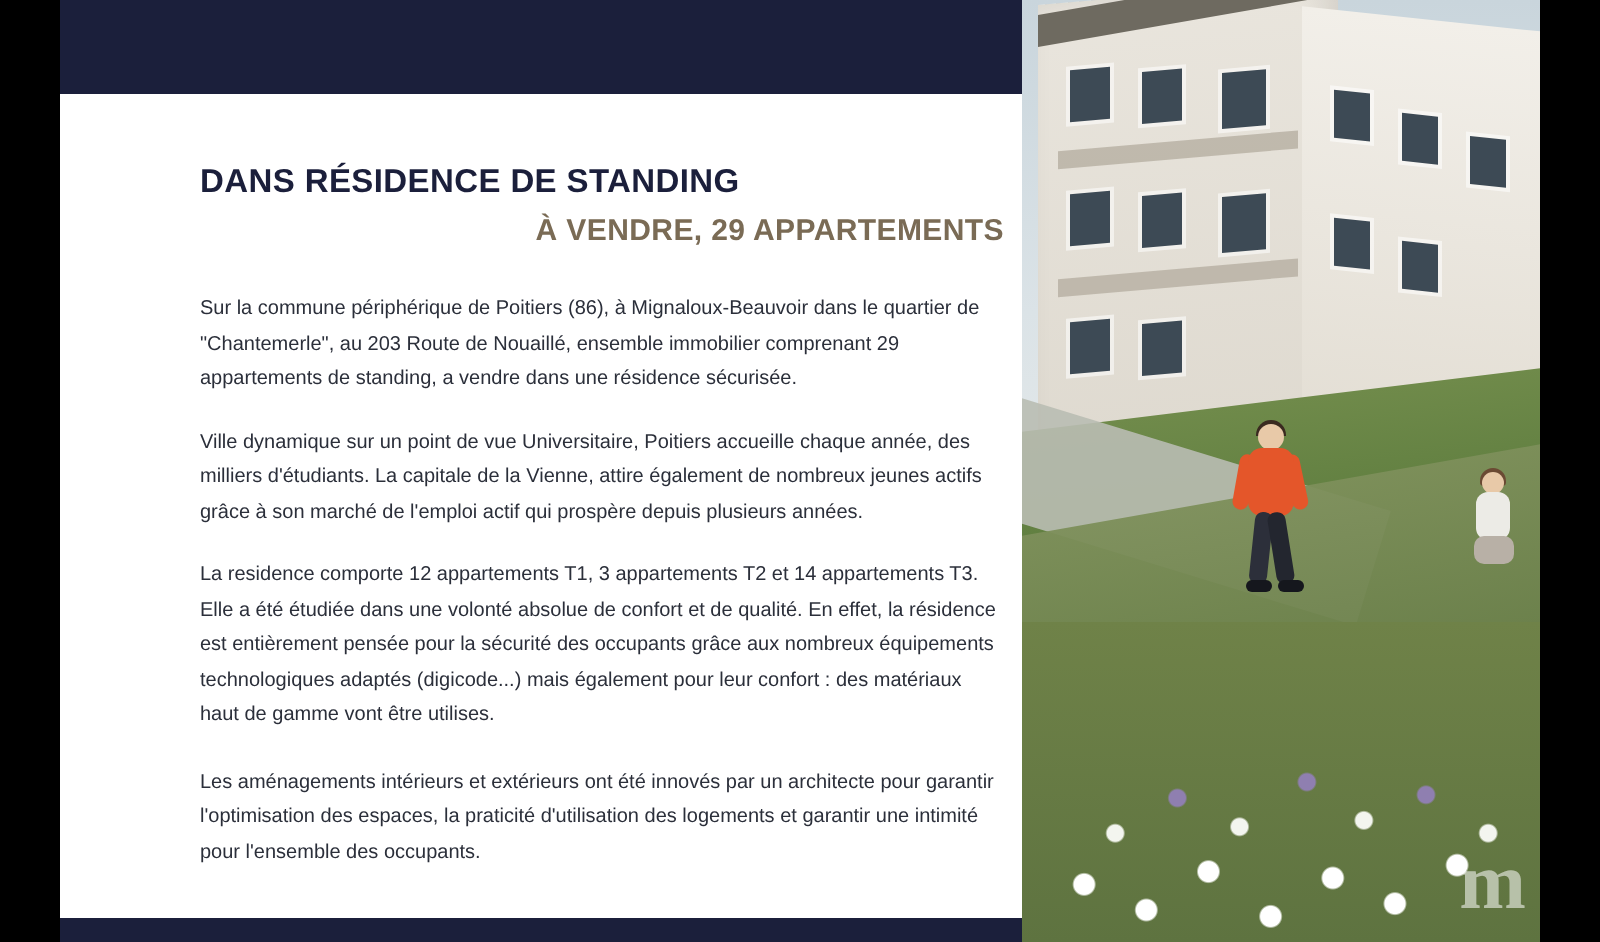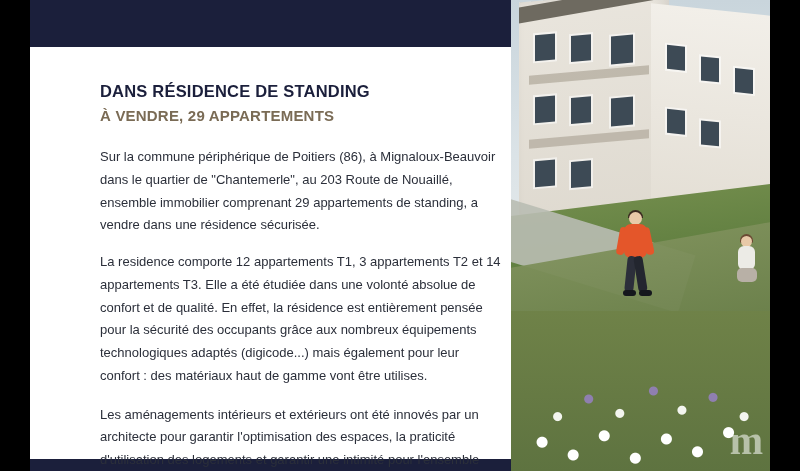--- a/index.html
+++ b/index.html
@@ -200,23 +200,24 @@
     margin: 0 0 6px 0;
     text-transform: uppercase;
   }
   .subtitle {
     font-size: 15px;
     font-weight: bold;
     color: #7a6b55;
     letter-spacing: 0.2px;
     margin: 0 0 22px 0;
     text-transform: uppercase;
+    text-align: right;
   }
   .para {
-    font-size: 13px;
+    font-size: 10px;
     line-height: 1.75;
     color: #2b2f3a;
     margin: 0 0 14px 0;
     text-align: left;
   }
   .para:last-child { margin-bottom: 0; margin-top: 16px; }
 </style>
 </head>
 <body>
 
@@ -278,18 +279,19 @@
       <div class="flowers"></div>
 
       <div class="watermark">m</div>
     </div>
 
     <div class="content">
       <h1 class="title">DANS RÉSIDENCE DE STANDING</h1>
       <h2 class="subtitle">À VENDRE, 29 APPARTEMENTS</h2>
 
       <p class="para">Sur la commune périphérique de Poitiers (86), à Mignaloux-Beauvoir dans le quartier de "Chantemerle", au 203 Route de Nouaillé, ensemble immobilier comprenant 29 appartements de standing, a vendre dans une résidence sécurisée.</p>
+      <p class="para">Ville dynamique sur un point de vue Universitaire, Poitiers accueille chaque année, des milliers d'étudiants. La capitale de la Vienne, attire également de nombreux jeunes actifs grâce à son marché de l'emploi actif qui prospère depuis plusieurs années.</p>
       <p class="para">La residence comporte 12 appartements T1, 3 appartements T2 et 14 appartements T3. Elle a été étudiée dans une volonté absolue de confort et de qualité. En effet, la résidence est entièrement pensée pour la sécurité des occupants grâce aux nombreux équipements technologiques adaptés (digicode...) mais également pour leur confort : des matériaux haut de gamme vont être utilises.</p>
       <p class="para">Les aménagements intérieurs et extérieurs ont été innovés par un architecte pour garantir l'optimisation des espaces, la praticité d'utilisation des logements et garantir une intimité pour l'ensemble des occupants.</p>
     </div>
 
   </div>
 </div>
 
 </body></html>

